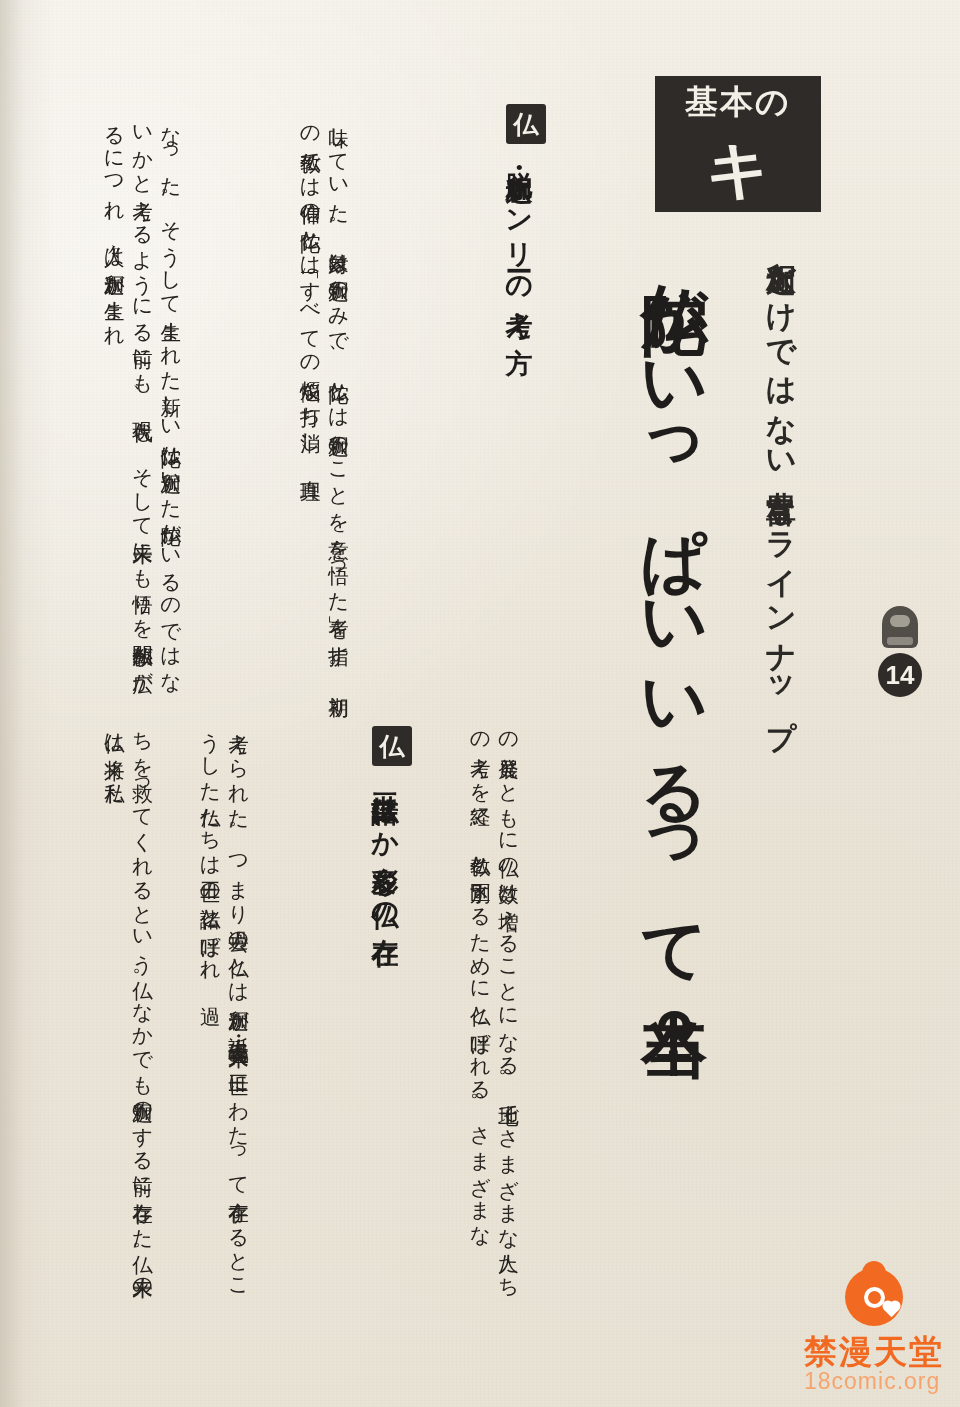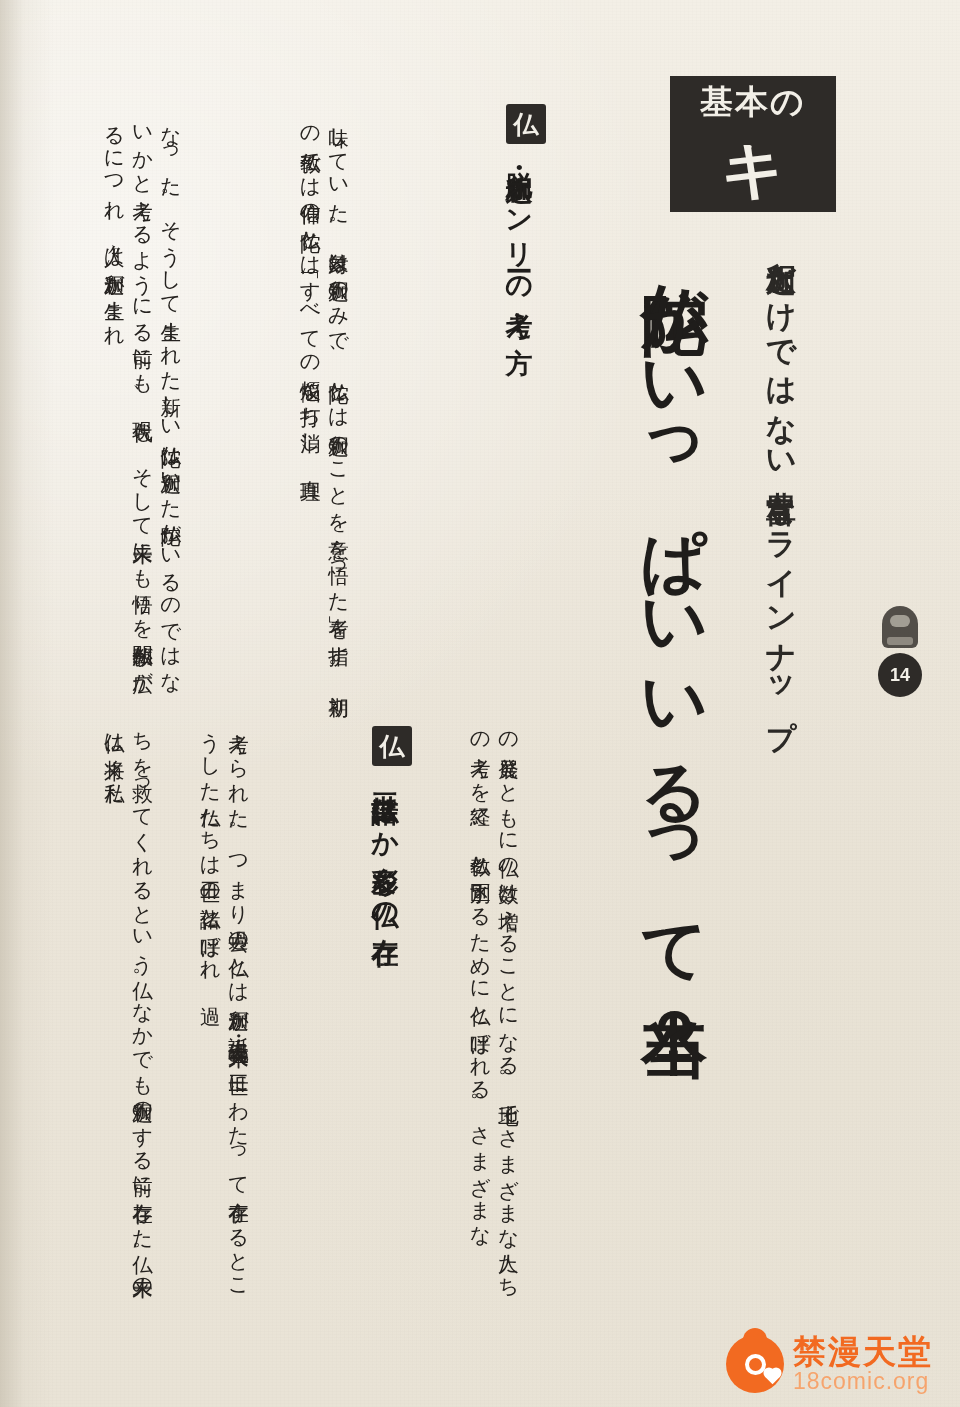--- a/index.html
+++ b/index.html
@@ -47,21 +47,21 @@
   .vtext {
     writing-mode: vertical-rl;
     text-orientation: upright;
     font-feature-settings: "vert" 1;
   }
 
   
   #kihon-block {
     position: absolute;
     top: 76px;
-    left: 670px;
+    left: 655px;
     width: 166px;
     height: 136px;
   }
   #kihon-top {
     position: absolute;
     top: 0; left: 0;
     width: 166px;
     height: 52px;
     background: #2e2b28;
     color: #f2efe7;
@@ -147,21 +147,21 @@
     border-radius: 3px;
   }
   #page-num {
     margin-top: 5px;
     width: 44px;
     height: 44px;
     line-height: 44px;
     border-radius: 50%;
     background: #2e2b28;
     color: #f3f0e8;
-    font-size: 18px;
+    font-size: 26px;
     font-weight: bold;
     margin-left: 6px;
     font-family: "Liberation Sans", sans-serif;
   }
 
   
   .sec-mark {
     position: absolute;
     width: 40px;
     height: 40px;
@@ -189,25 +189,26 @@
     font-size: 20.5px;
     line-height: 1.38;
     letter-spacing: 1.1px;
     color: #25221f;
     text-align: justify;
   }
 
   
   #watermark {
     position: absolute;
-    right: 27px;
+    right: 16px;
     bottom: 14px;
     display: flex;
     align-items: center;
     gap: 9px;
+    flex-direction: column;
   }
   #wm-badge {
     width: 58px; height: 58px;
     border-radius: 50%;
     background: #f26a21;
     position: relative;
     display: flex;
     align-items: center;
     justify-content: center;
   }

